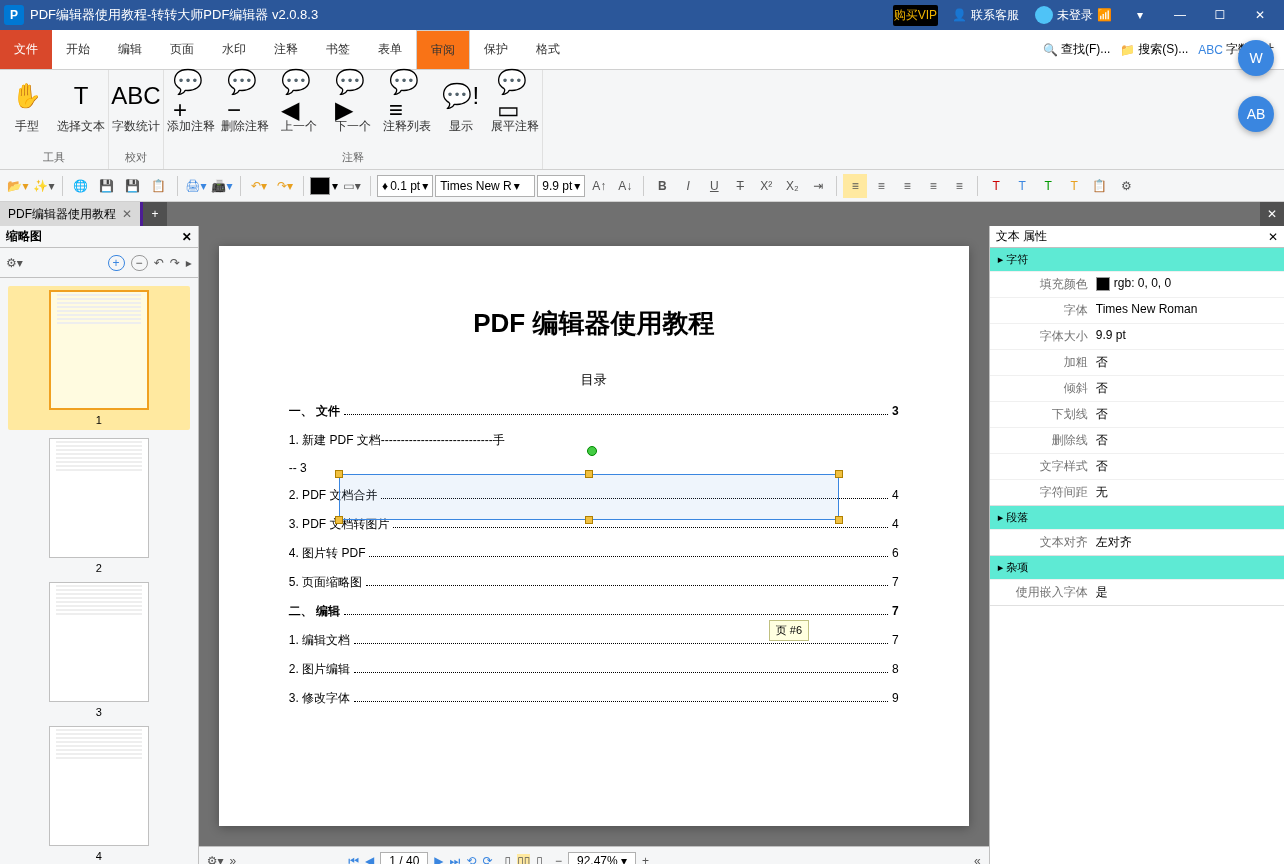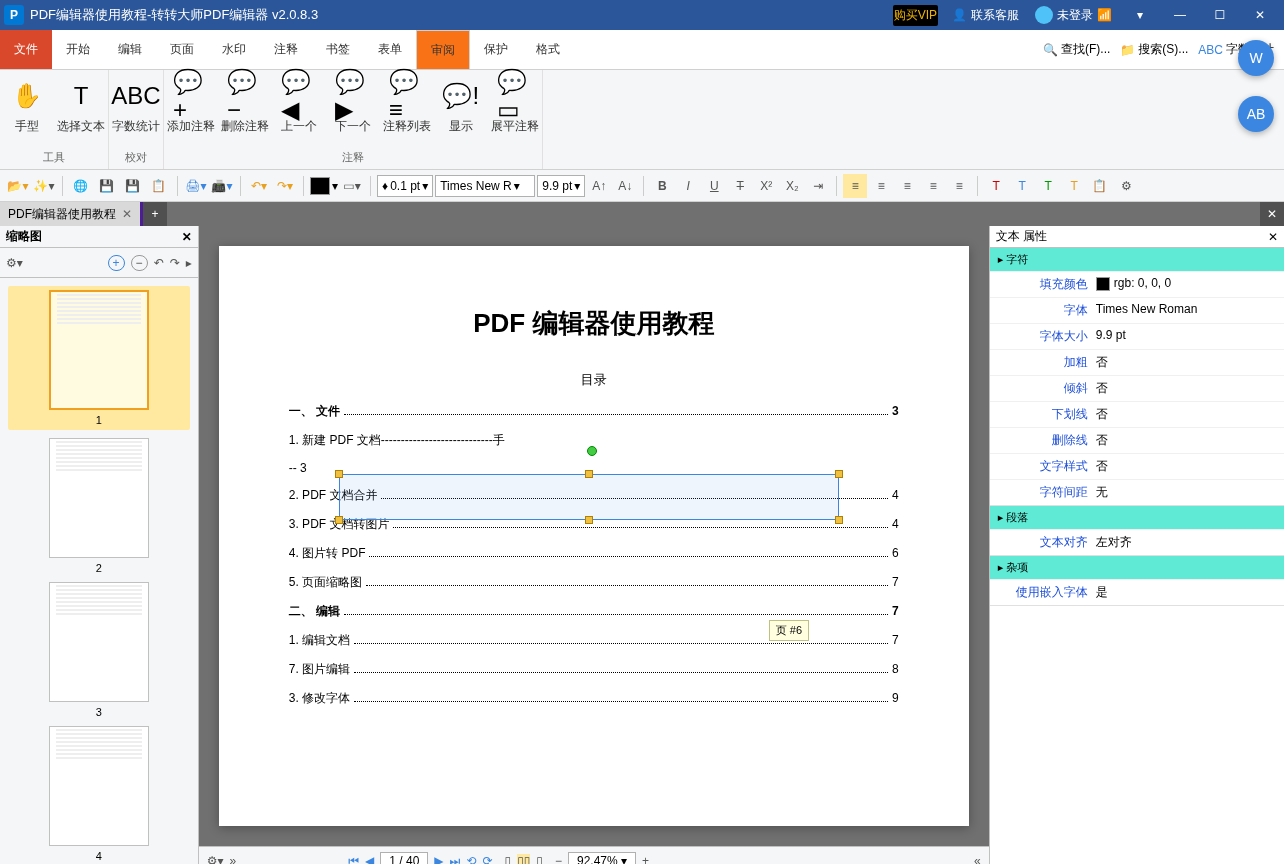--- a/index.html
+++ b/index.html
@@ -82,21 +82,21 @@
 .statusbar .sbtn { cursor: pointer; color: #555; }
 .pagebox { border: 1px solid #b0b0b0; background: #fff; padding: 1px 8px; }
 
 
 .props { width: 300px; background: #fff; border-left: 1px solid #c0c0c0; display: flex; flex-direction: column; }
 .props-header { height: 22px; border-bottom: 1px solid #c0c0c0; display: flex; align-items: center; padding: 0 6px; font-size: 11px; }
 .props-header .x { margin-left: auto; cursor: pointer; }
 .props-section { border-bottom: 1px solid #e0e0e0; }
 .props-section-h { padding: 4px 8px; font-size: 11px; background: #5eead4; cursor: pointer; }
 .props-row { display: flex; padding: 4px 8px; font-size: 12px; border-top: 1px solid #f0f0f0; }
-.props-row .k { width: 90px; text-align: right; color: #1d4ed8; }
+.props-row .k { width: 90px; text-align: right; color: #737373; }
 .props-row .v { flex: 1; padding-left: 8px; }
 .colorswatch { display: inline-block; width: 14px; height: 14px; background: #000; border: 1px solid #999; vertical-align: middle; margin-right: 4px; }
 
 .float-btn { position: absolute; right: 10px; width: 36px; height: 36px; background: #3a86e0; border-radius: 50%; display: flex; align-items: center; justify-content: center; color: #fff; font-size: 14px; cursor: pointer; box-shadow: 0 2px 6px rgba(0,0,0,0.3); }
 </style>
 </head>
 <body>
 
 <div class="titlebar">
   <div class="logo">P</div>
@@ -392,21 +392,21 @@
               <span>二、 编辑</span>
               <span class="dots"></span>
               <span>7</span>
             </div>
             <div class="toc-line">
               <span>1. 编辑文档</span>
               <span class="dots"></span>
               <span>7</span>
             </div>
             <div class="toc-line">
-              <span>7. 图片编辑</span>
+              <span>2. 图片编辑</span>
               <span class="dots"></span>
               <span>8</span>
             </div>
             <div class="toc-line">
               <span>3. 修改字体</span>
               <span class="dots"></span>
               <span>9</span>
             </div>
           </div>
 

